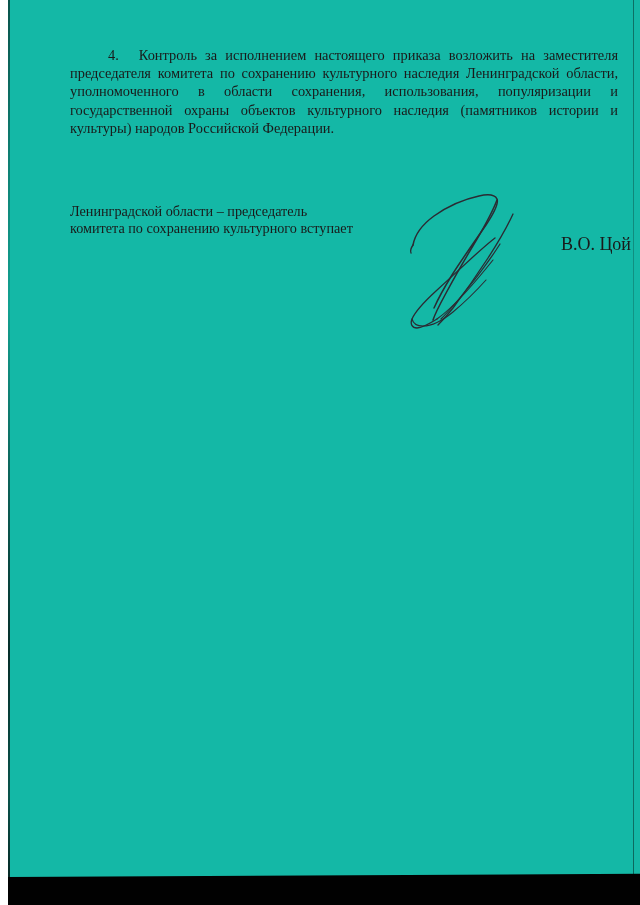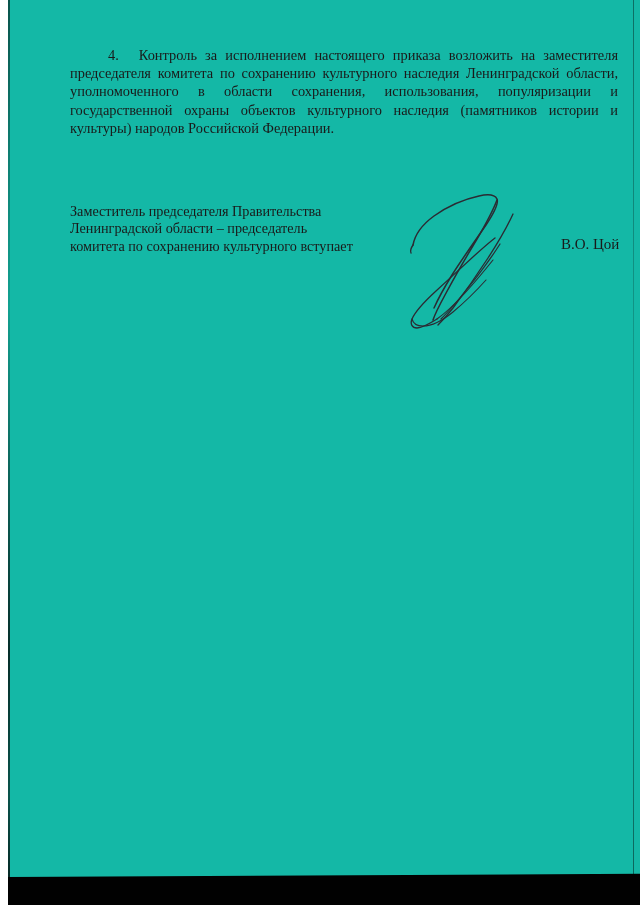--- a/index.html
+++ b/index.html
@@ -107,21 +107,21 @@
   }
   .sign-line {
     font-size: 14.2px;
     line-height: 17.4px;
     white-space: nowrap;
   }
   .signatory-name {
     position: absolute;
     left: 553px;
     top: 236px;
-    font-size: 15px;
+    font-size: 18px;
     line-height: 17.4px;
     white-space: nowrap;
   }
 
   
   .signature-mark {
     position: absolute;
     left: 393px;
     top: 188px;
     width: 140px;
@@ -148,21 +148,20 @@
   <div class="scan-edge-left"></div>
   <div class="scan-edge-right"></div>
 
   <div class="body-text">
     <p class="para">
       <span class="num">4.</span><span>Контроль за исполнением настоящего приказа возложить на заместителя председателя комитета по сохранению культурного наследия Ленинградской области, уполномоченного в области сохранения, использования, популяризации и государственной охраны объектов культурного наследия (памятников истории и культуры) народов Российской Федерации.</span>
     </p>
   </div>
 
   <div class="sign-block">
-    <div class="sign-line">Заместитель председателя Правительства</div>
     <div class="sign-line">Ленинградской области – председатель</div>
     <div class="sign-line">комитета по сохранению культурного вступает</div>
   </div>
 
   <div class="signatory-name">В.О. Цой</div>
 
   <div class="signature-mark">
     <svg viewBox="0 0 140 148" xmlns="http://www.w3.org/2000/svg" aria-hidden="true">
       <path d="M12,57 C14,46 22,36 33,28 C47,18 64,11 78,8 C87,6 94,7 96,11 C98,16 93,25 85,37 C74,53 61,71 51,87 C43,100 37,111 33,120" stroke-width="1.5"></path>
       <path d="M12,57 C10,60 9,63 10,65" stroke-width="1.4"></path>

